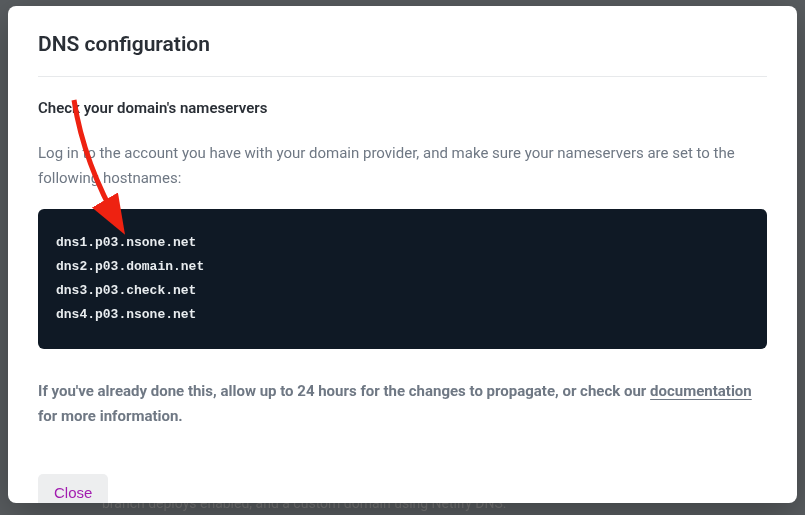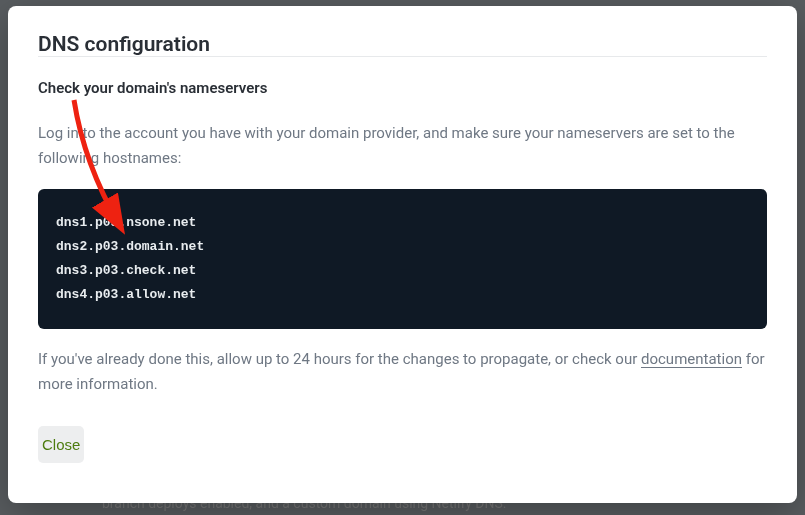--- a/index.html
+++ b/index.html
@@ -27,64 +27,66 @@
       background: #fff;
       border-radius: 8px;
       box-shadow: 0 10px 40px rgba(0,0,0,0.3);
       padding: 26px 30px 22px 30px;
       overflow: hidden;
     }
     .modal-title {
       font-size: 21px;
       font-weight: 600;
       color: #2a2f36;
+      padding-bottom: 20px;
       border-bottom: 1px solid #e7e9eb;
       margin-bottom: 22px;
     }
     .section-heading {
       font-size: 15px;
       font-weight: 600;
       color: #2a2f36;
       margin-bottom: 24px;
     }
     .para {
       font-size: 15px;
       line-height: 1.65;
       color: #6f7884;
       margin-bottom: 18px;
     }
     .code-block {
       background: #0f1925;
       border-radius: 6px;
       padding: 22px 18px;
-      margin-bottom: 18px;
+      margin-bottom: 30px;
       font-family: "SFMono-Regular", Consolas, "Liberation Mono", Menlo, monospace;
       font-size: 13px;
       line-height: 1.85;
       color: #e8ecef;
     }
     .code-line { display: block; white-space: pre; font-weight: 600; }
     .para2 {
       font-size: 15px;
       line-height: 1.7;
       color: #6f7884;
-      margin-bottom: 28px;
+      margin-bottom: 44px;
+      font-weight: bold;
     }
     .doc-link {
       color: #6f7884;
       text-decoration: underline;
       text-underline-offset: 3px;
     }
     .close-btn {
       background: #edeeef;
       border: none;
       border-radius: 5px;
-      padding: 10px 4px;
+      padding: 10px 16px;
       font-size: 15px;
-      color: #4d7c0f;
+      color: #a21caf;
       cursor: pointer;
     }
     .arrow-annotation {
       position: absolute;
       top: 88px;
       left: 60px;
       pointer-events: none;
     }
   </style>
 </head>
@@ -97,21 +99,21 @@
   <h1 class="modal-title">DNS configuration</h1>
 
   <h2 class="section-heading">Check your domain's nameservers</h2>
 
   <p class="para">Log in to the account you have with your domain provider, and make sure your nameservers are set to the following hostnames:</p>
 
   <div class="code-block">
     <span class="code-line">dns1.p03.nsone.net</span>
     <span class="code-line">dns2.p03.domain.net</span>
     <span class="code-line">dns3.p03.check.net</span>
-    <span class="code-line">dns4.p03.allow.net</span>
+    <span class="code-line">dns4.p03.nsone.net</span>
   </div>
 
   <p class="para2">
     <span>If you've already done this, allow up to 24 hours for the changes to propagate, or check our </span><a href="#" class="doc-link">documentation</a><span> for more information.</span>
   </p>
 
   <button class="close-btn">Close</button>
 
   <svg class="arrow-annotation" width="80" height="150">
     <defs>

